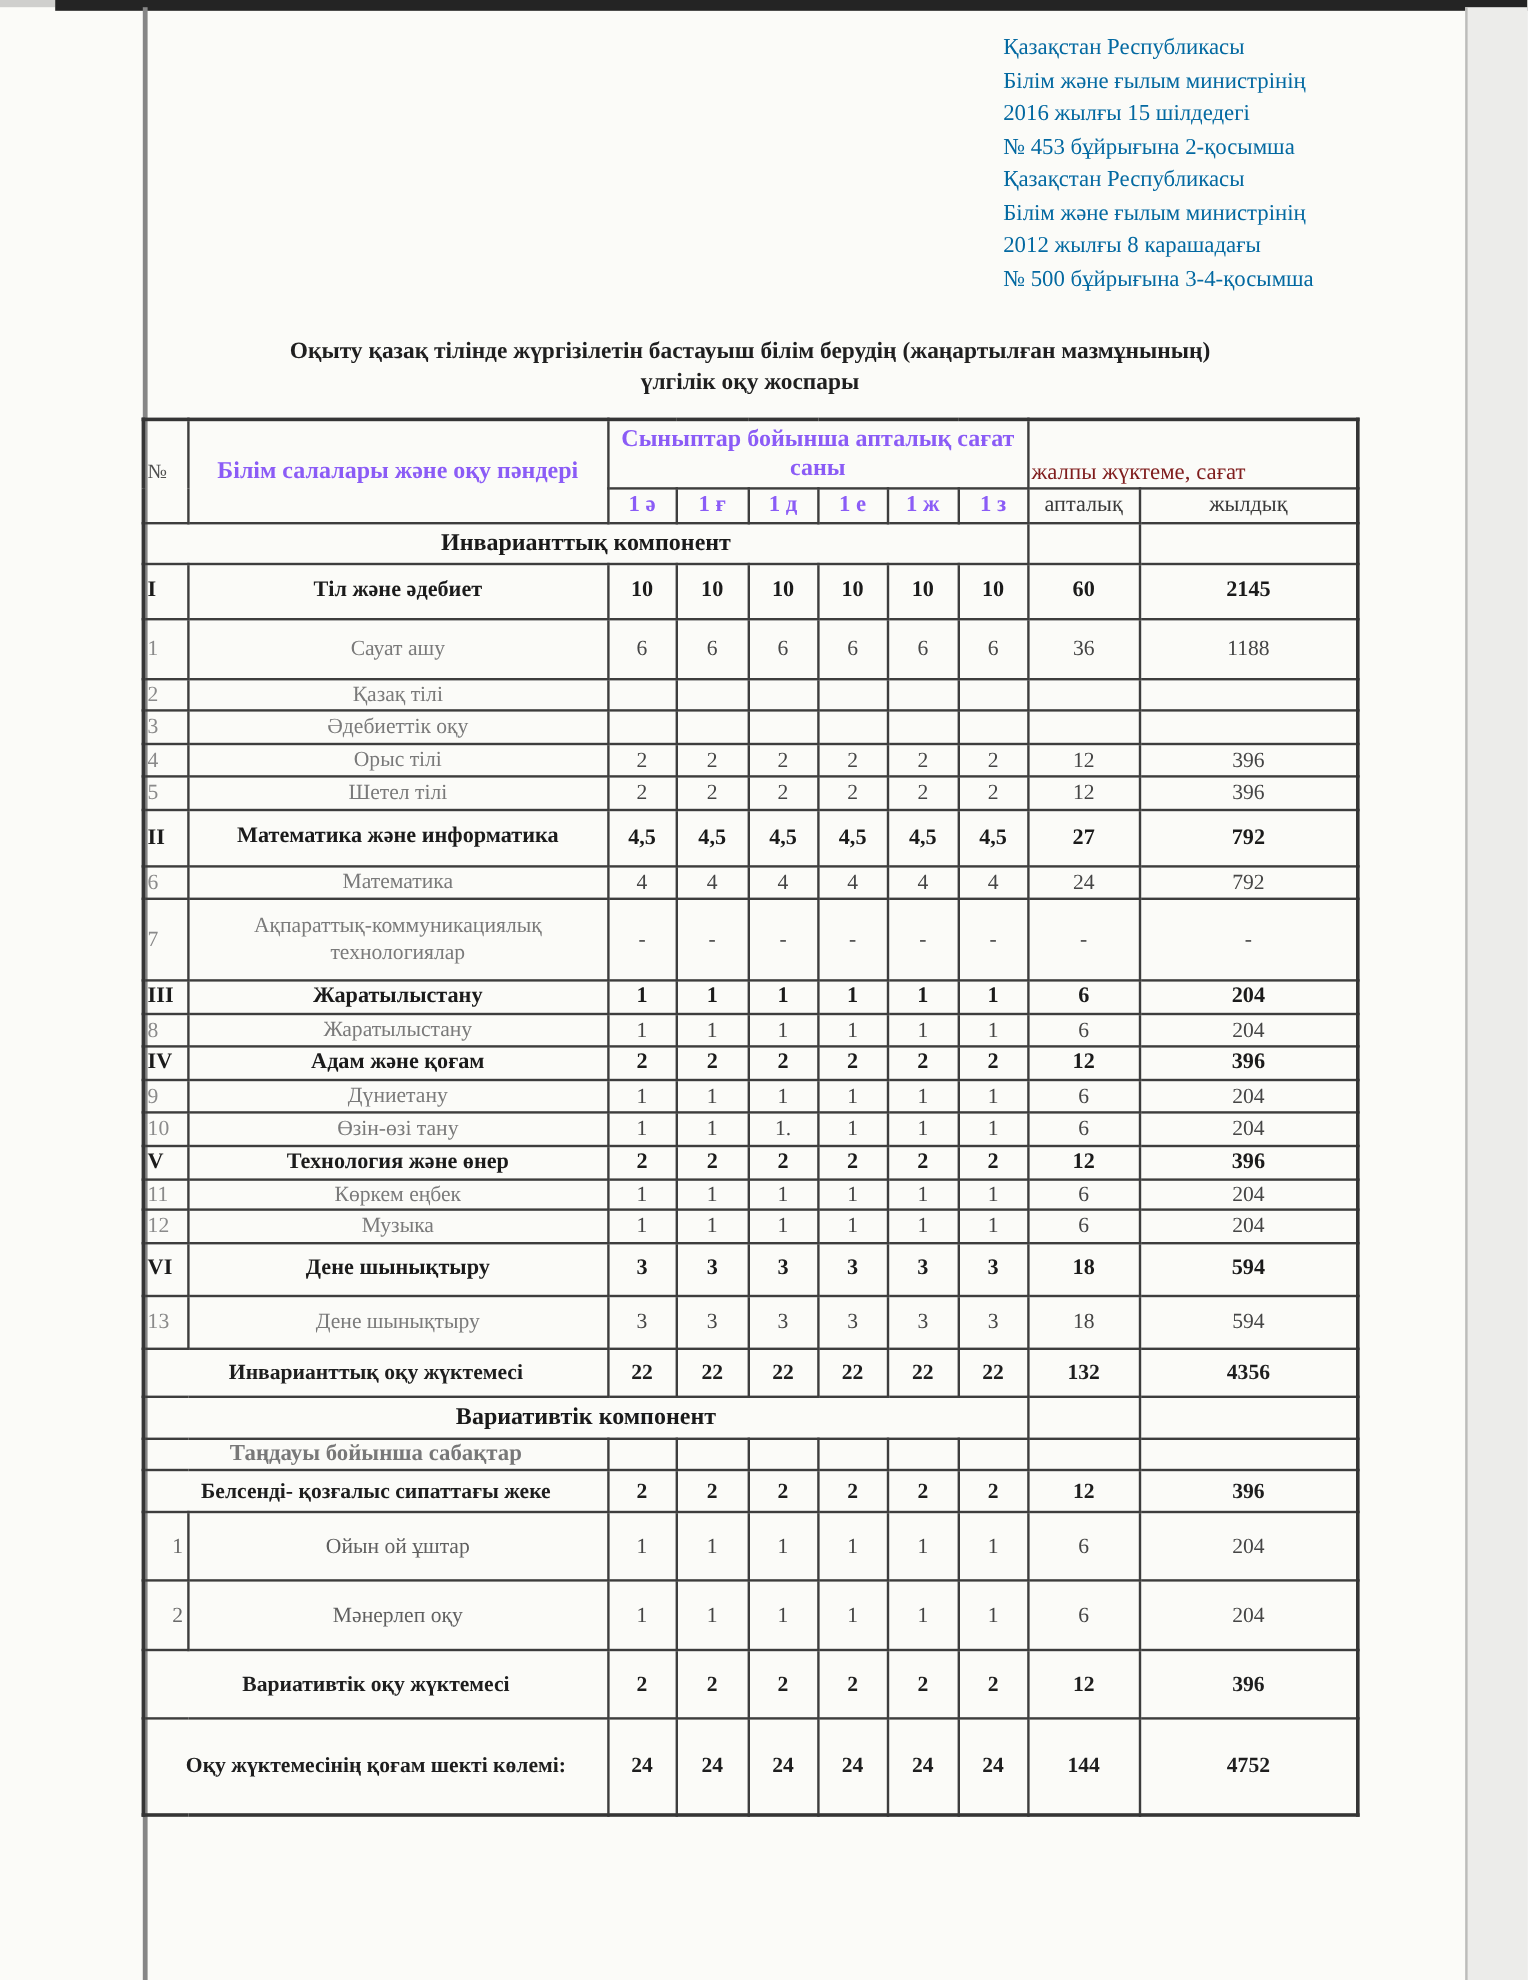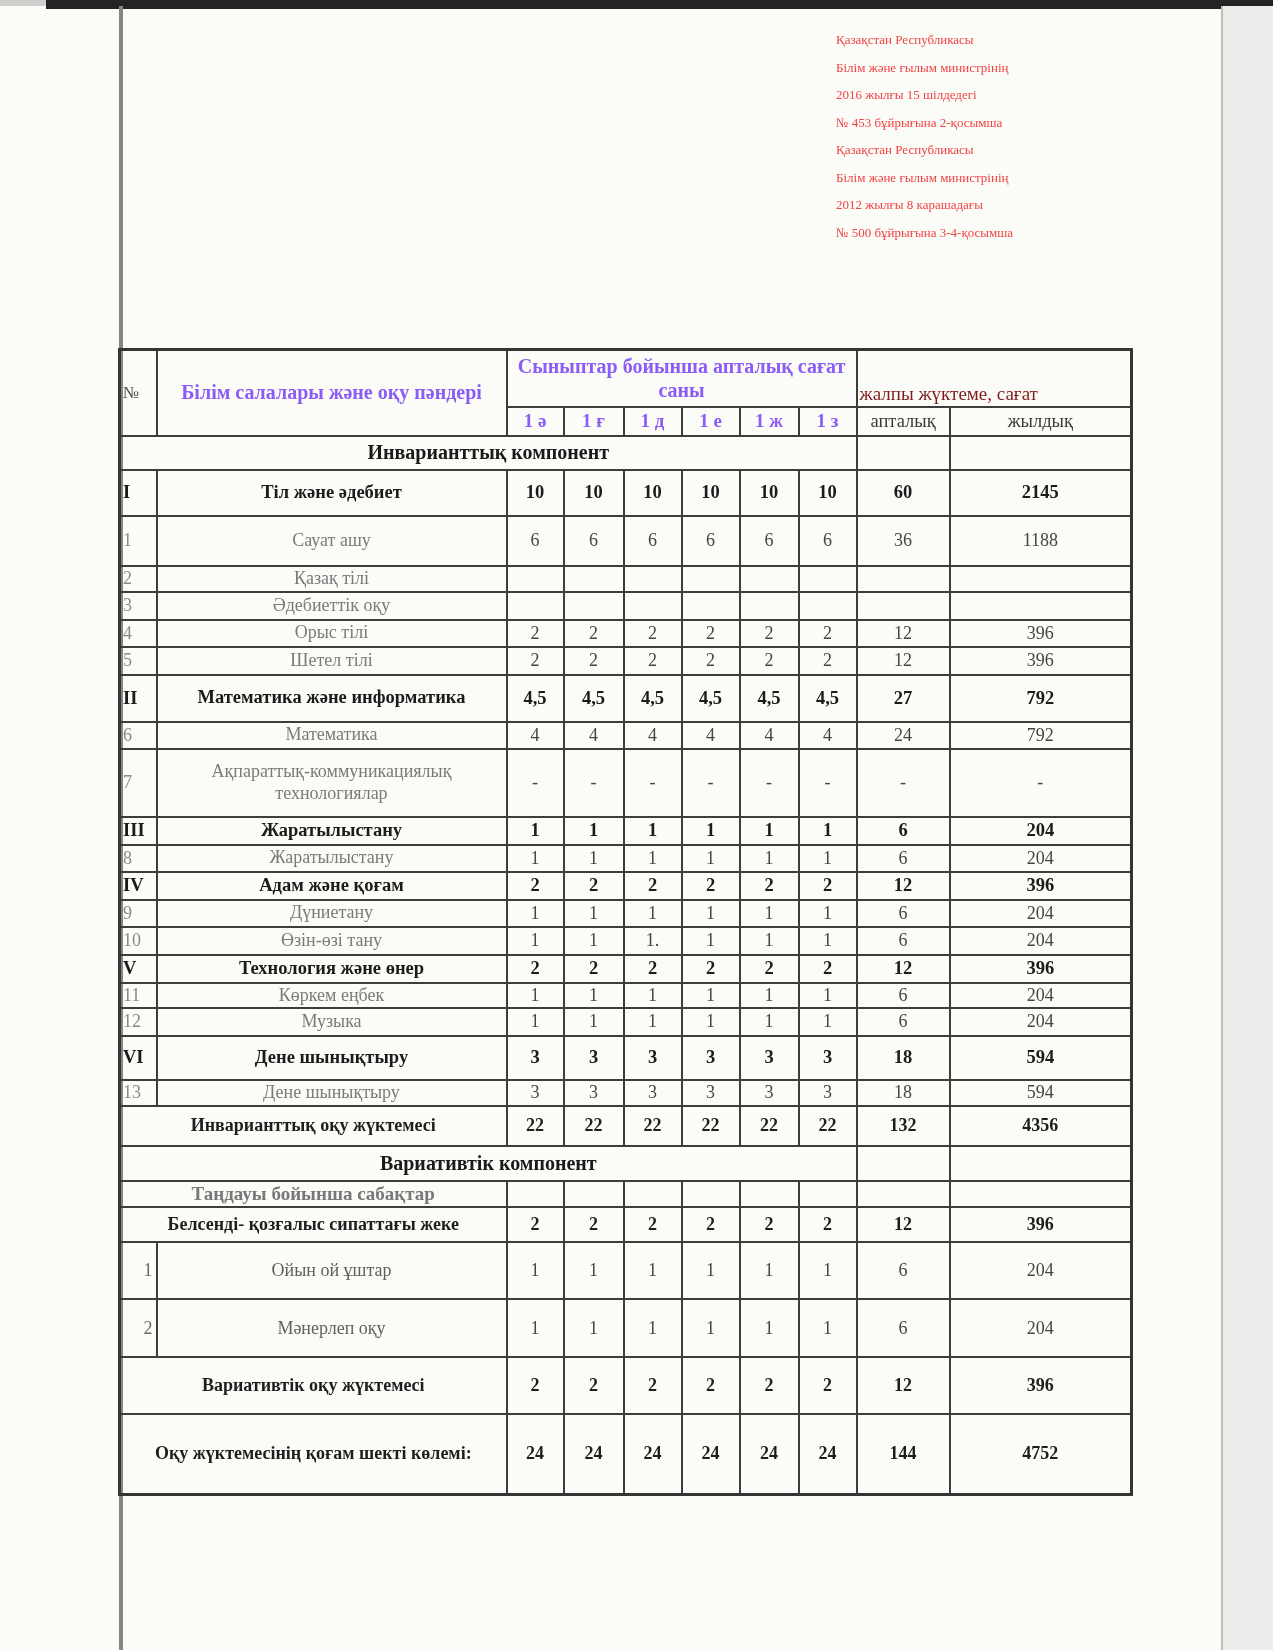--- a/index.html
+++ b/index.html
@@ -8,21 +8,21 @@
     background:#fbfbf8; overflow:hidden;
     font-family:"Liberation Serif","DejaVu Serif",serif;
   }
   
   .scan-topbar { position:absolute; left:46px; top:0; width:1227px; height:9px; background:#242424; }
   .scan-topbar-l { position:absolute; left:0; top:0; width:46px; height:6px; background:#cfcfcd; }
   .scan-leftline { position:absolute; left:119px; top:6px; width:4px; height:1644px; background:#868686; }
   .scan-rightshade { position:absolute; left:1221px; top:6px; width:52px; height:1644px;
     background:#ececea; border-left:2px solid #bcbcba; }
   
-  .corner-note { position:absolute; left:836px; top:26px; font-size:13px; line-height:27.5px; color:#ef4444; }
+  .corner-note { position:absolute; left:836px; top:26px; font-size:19px; line-height:27.5px; color:#0369a1; }
   
   .doc-title { position:absolute; left:130px; top:280px; width:990px; text-align:center;
     font-weight:bold; font-size:19.5px; line-height:26px; color:#1f1f1f; }
   
   table.plan { position:absolute; left:118px; top:348px; width:1012px;
     border-collapse:collapse; table-layout:fixed; }
   table.plan th, table.plan td { border:2px solid #3d3d3d; padding:1px 2px; }
   table.plan { border:3px solid #353535; }
   thead th { color:#8b5cf6; }
   th.no-h { font-weight:normal; font-size:17px; text-align:left; padding-left:3px; color:#4f4f4f; }
@@ -56,20 +56,24 @@
       <div>Қазақстан Республикасы</div>
       <div>Білім және ғылым министрінің</div>
       <div>2016 жылғы 15 шілдедегі</div>
       <div>№ 453 бұйрығына 2-қосымша</div>
       <div>Қазақстан Республикасы</div>
       <div>Білім және ғылым министрінің</div>
       <div>2012 жылғы 8 карашадағы</div>
       <div>№ 500 бұйрығына 3-4-қосымша</div>
     </div>
 
+  <div class="doc-title">
+    <div>Оқыту қазақ тілінде жүргізілетін бастауыш білім берудің  (жаңартылған мазмұнының)</div>
+    <div>үлгілік оқу жоспары</div>
+  </div>
 
   <table class="plan">
     <colgroup>
       <col style="width:37px">
         <col style="width:350px">
       <col style="width:57px">
         <col style="width:60px">
         <col style="width:58px">
       <col style="width:58px">
         <col style="width:59px">
@@ -310,21 +314,21 @@
           <td class="name">Дене шынықтыру</td>
           <td class="v">3</td>
           <td class="v">3</td>
           <td class="v">3</td>
           <td class="v">3</td>
           <td class="v">3</td>
           <td class="v">3</td>
           <td class="wk">18</td>
           <td class="yr">594</td>
         </tr>
-        <tr class="subject" style="height: 26px;">
+        <tr class="subject" style="height: 44px;">
           <td class="no">13</td>
           <td class="name">Дене шынықтыру</td>
           <td class="v">3</td>
           <td class="v">3</td>
           <td class="v">3</td>
           <td class="v">3</td>
           <td class="v">3</td>
           <td class="v">3</td>
           <td class="wk">18</td>
           <td class="yr">594</td>

